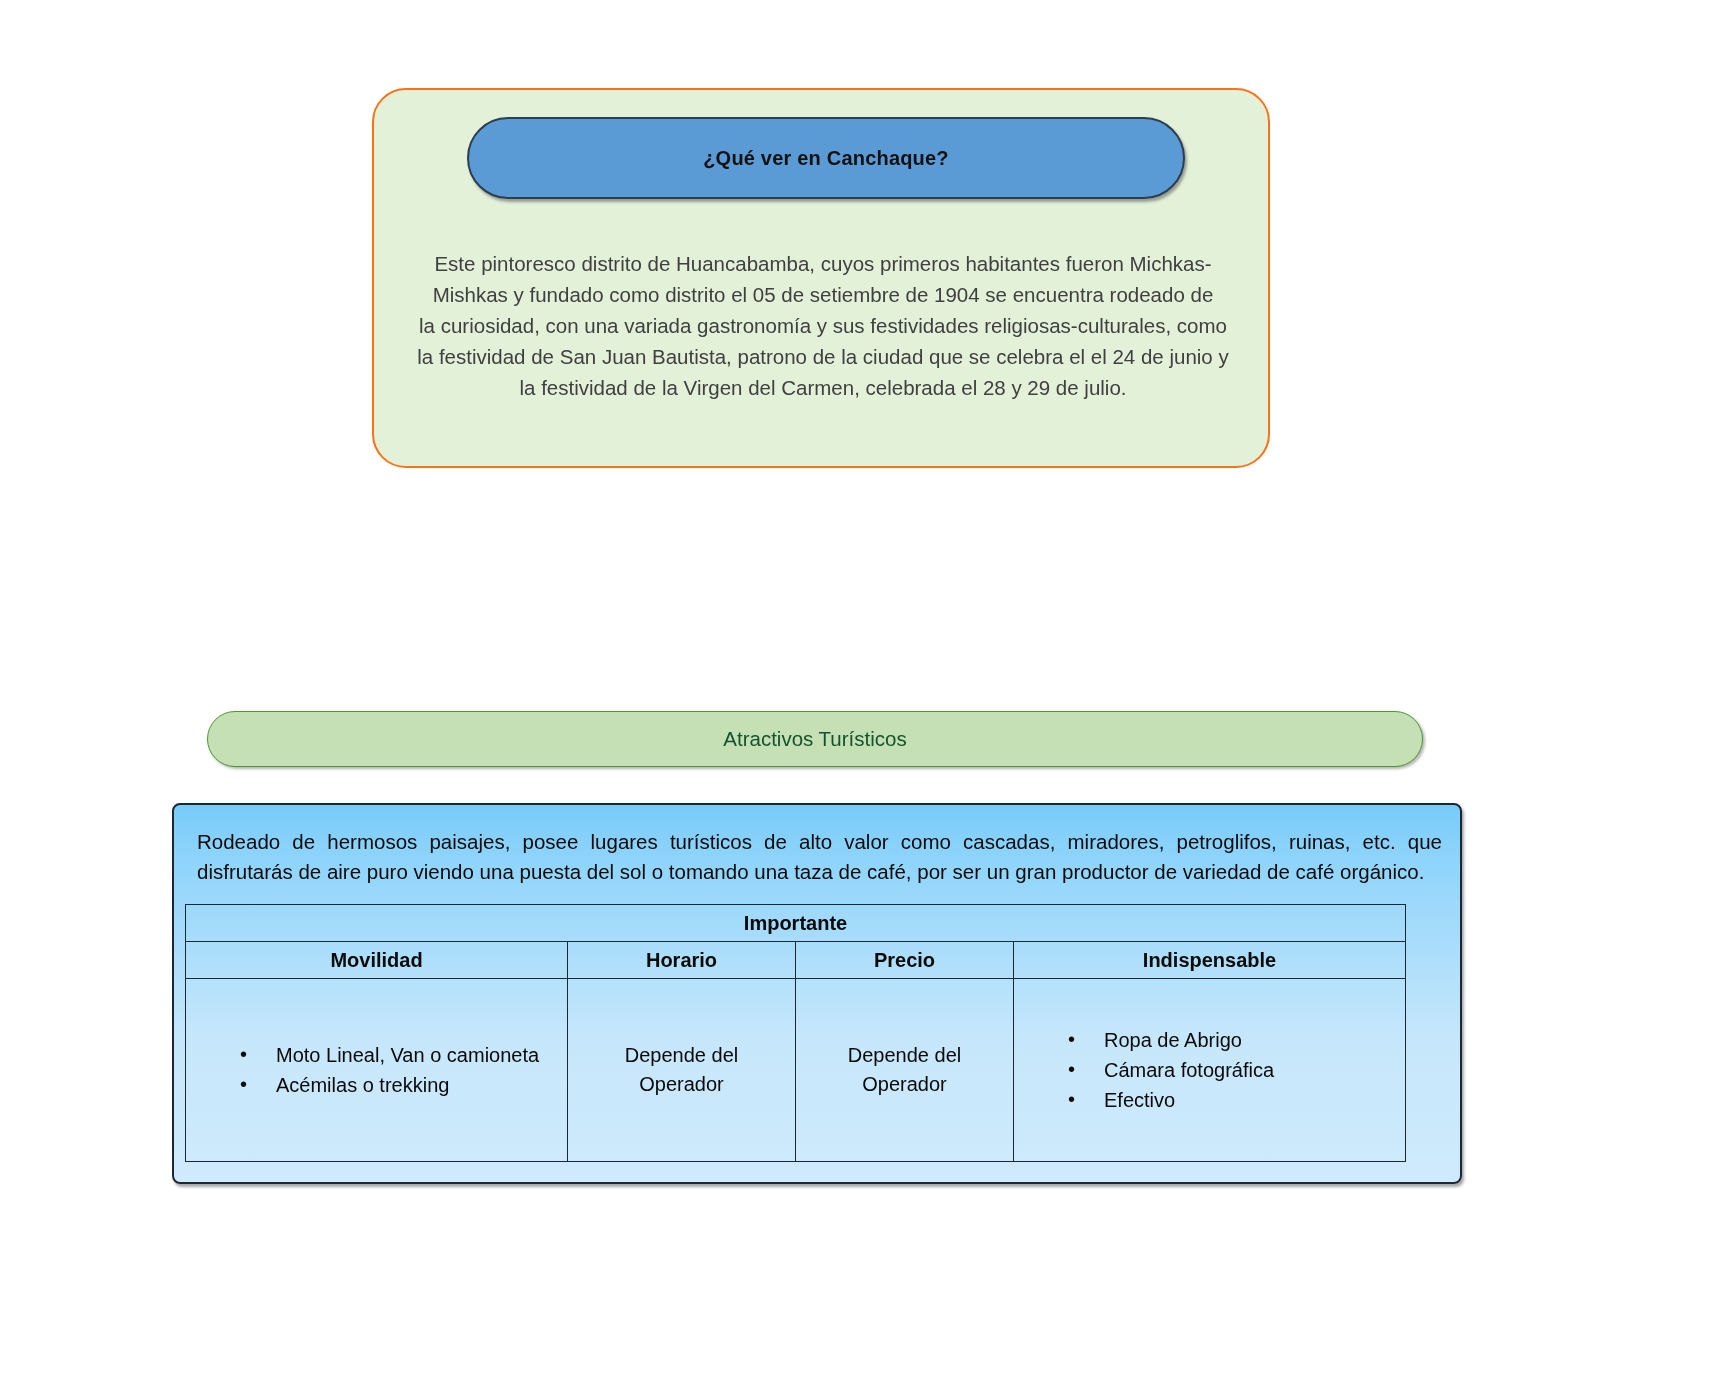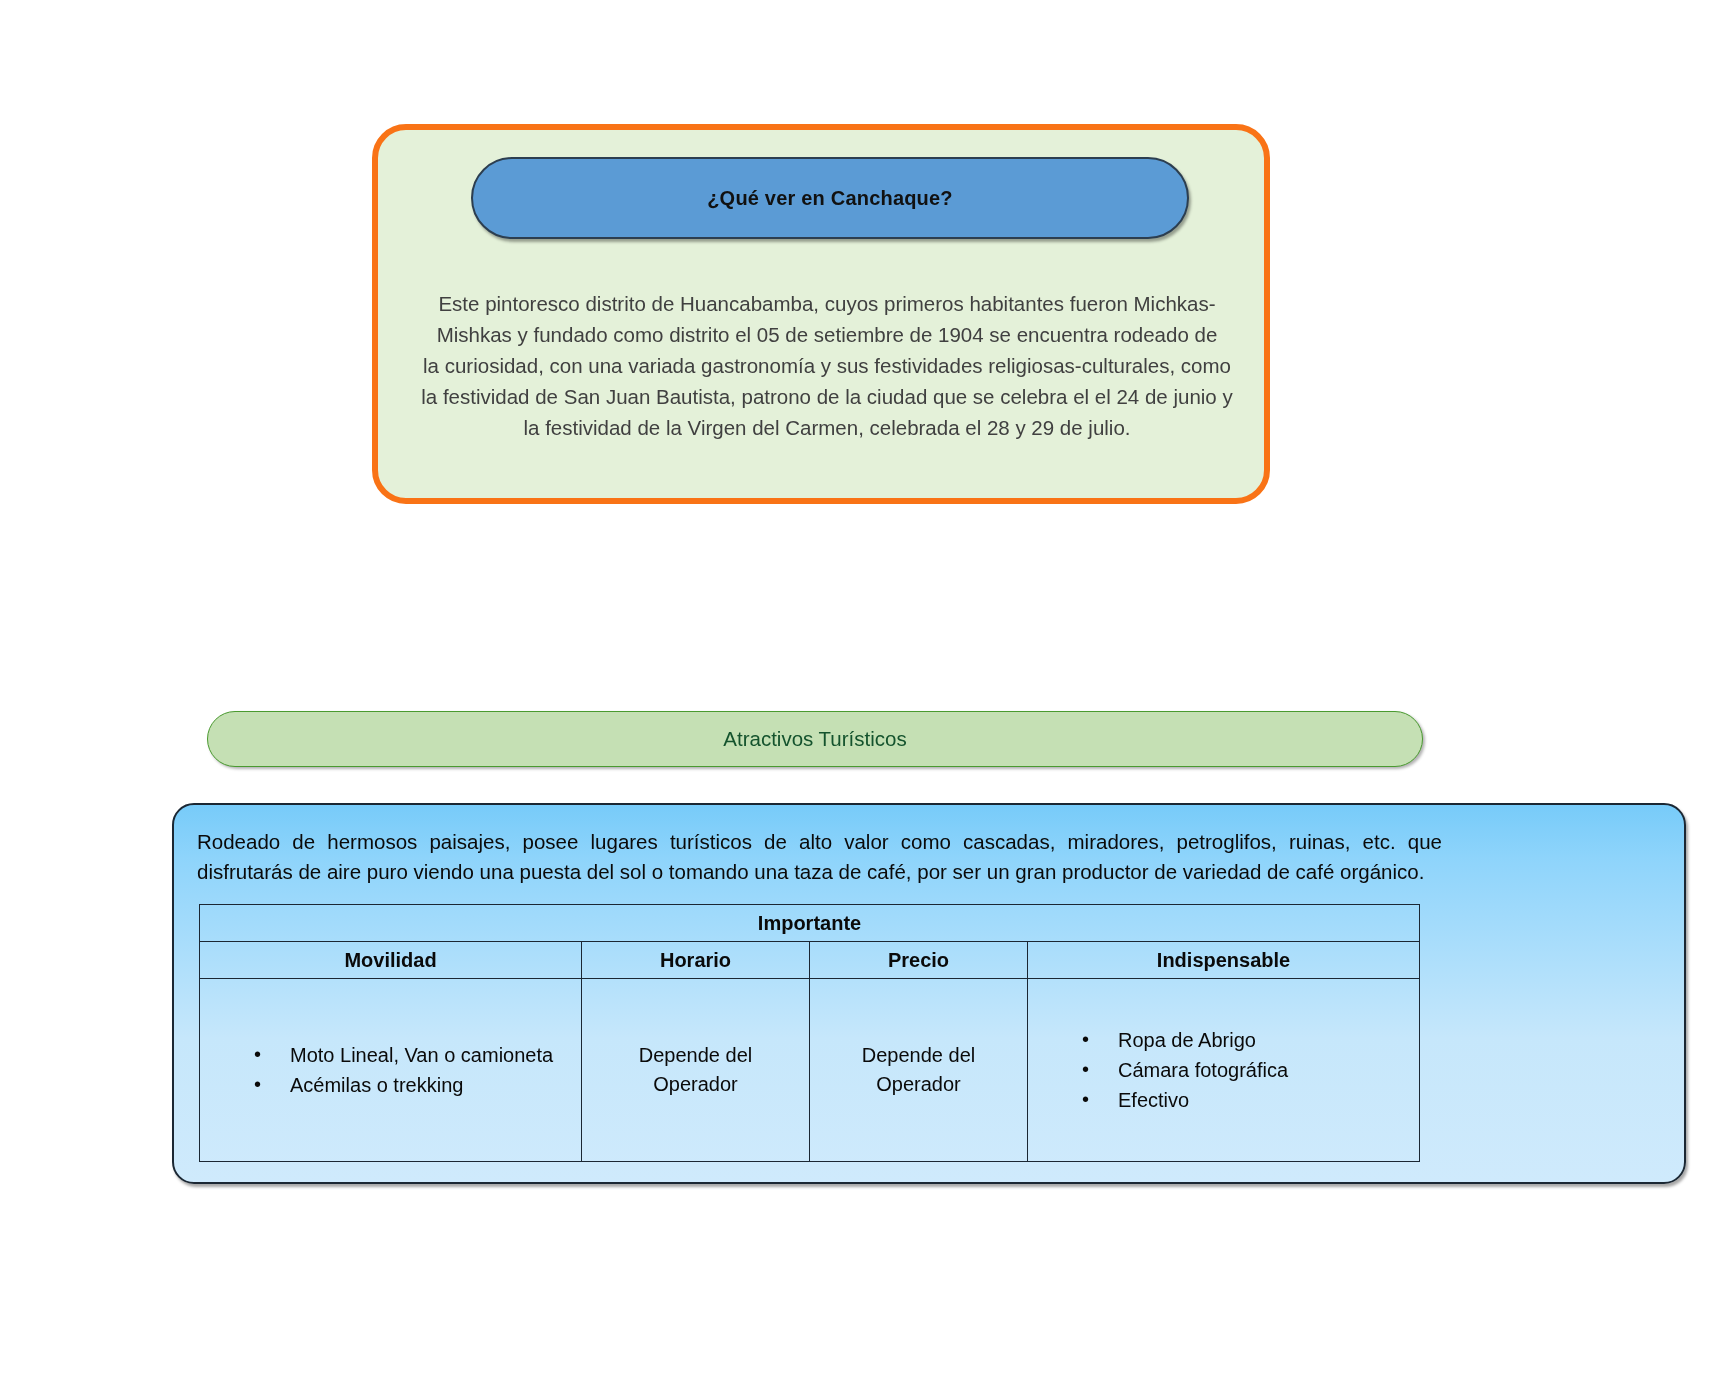--- a/index.html
+++ b/index.html
@@ -13,26 +13,26 @@
     position: relative;
     font-family: "Liberation Sans", sans-serif;
     color: #000000;
     overflow: hidden;
   }
 
   
   .green-card {
     position: absolute;
     left: 372px;
-    top: 124px;
+    top: 88px;
     width: 898px;
     height: 380px;
     box-sizing: border-box;
     background: #e4f1d9;
-    border: 6px solid #f97316;
+    border: 2px solid #f97316;
     border-radius: 34px;
   }
   .title-pill {
     position: absolute;
     left: 93px;
     top: 27px;
     width: 718px;
     height: 82px;
     box-sizing: border-box;
     background: #5b9bd5;
@@ -80,26 +80,26 @@
   .green-banner span {
     font-size: 20.5px;
     color: #14532d;
   }
 
   
   .blue-panel {
     position: absolute;
     left: 172px;
     top: 803px;
-    width: 1514px;
+    width: 1290px;
     height: 381px;
     box-sizing: border-box;
     background: linear-gradient(to bottom, #77cbf9 0%, #8ed4fb 14%, #c6e7fb 62%, #cfeafc 100%);
     border: 2px solid #1b2733;
-    border-radius: 22px;
+    border-radius: 8px;
     box-shadow: 2px 3px 3px rgba(0,0,0,0.35);
     padding-left: 28px;
   }
   .blue-text {
     position: absolute;
     left: 23px;
     top: 22px;
     width: 1245px;
     font-size: 20.5px;
     line-height: 30px;
@@ -109,21 +109,21 @@
     display: block;
     text-align: justify;
     text-align-last: justify;
     white-space: normal;
   }
   .blue-text .last { text-align-last: left; }
 
   
   .info-table {
     position: absolute;
-    left: 25px;
+    left: 11px;
     top: 99px;
     width: 1220px;
     border-collapse: collapse;
     table-layout: fixed;
     background: transparent;
   }
   .info-table th,
   .info-table td {
     border: 1.5px solid #1b2733;
     padding: 0;

